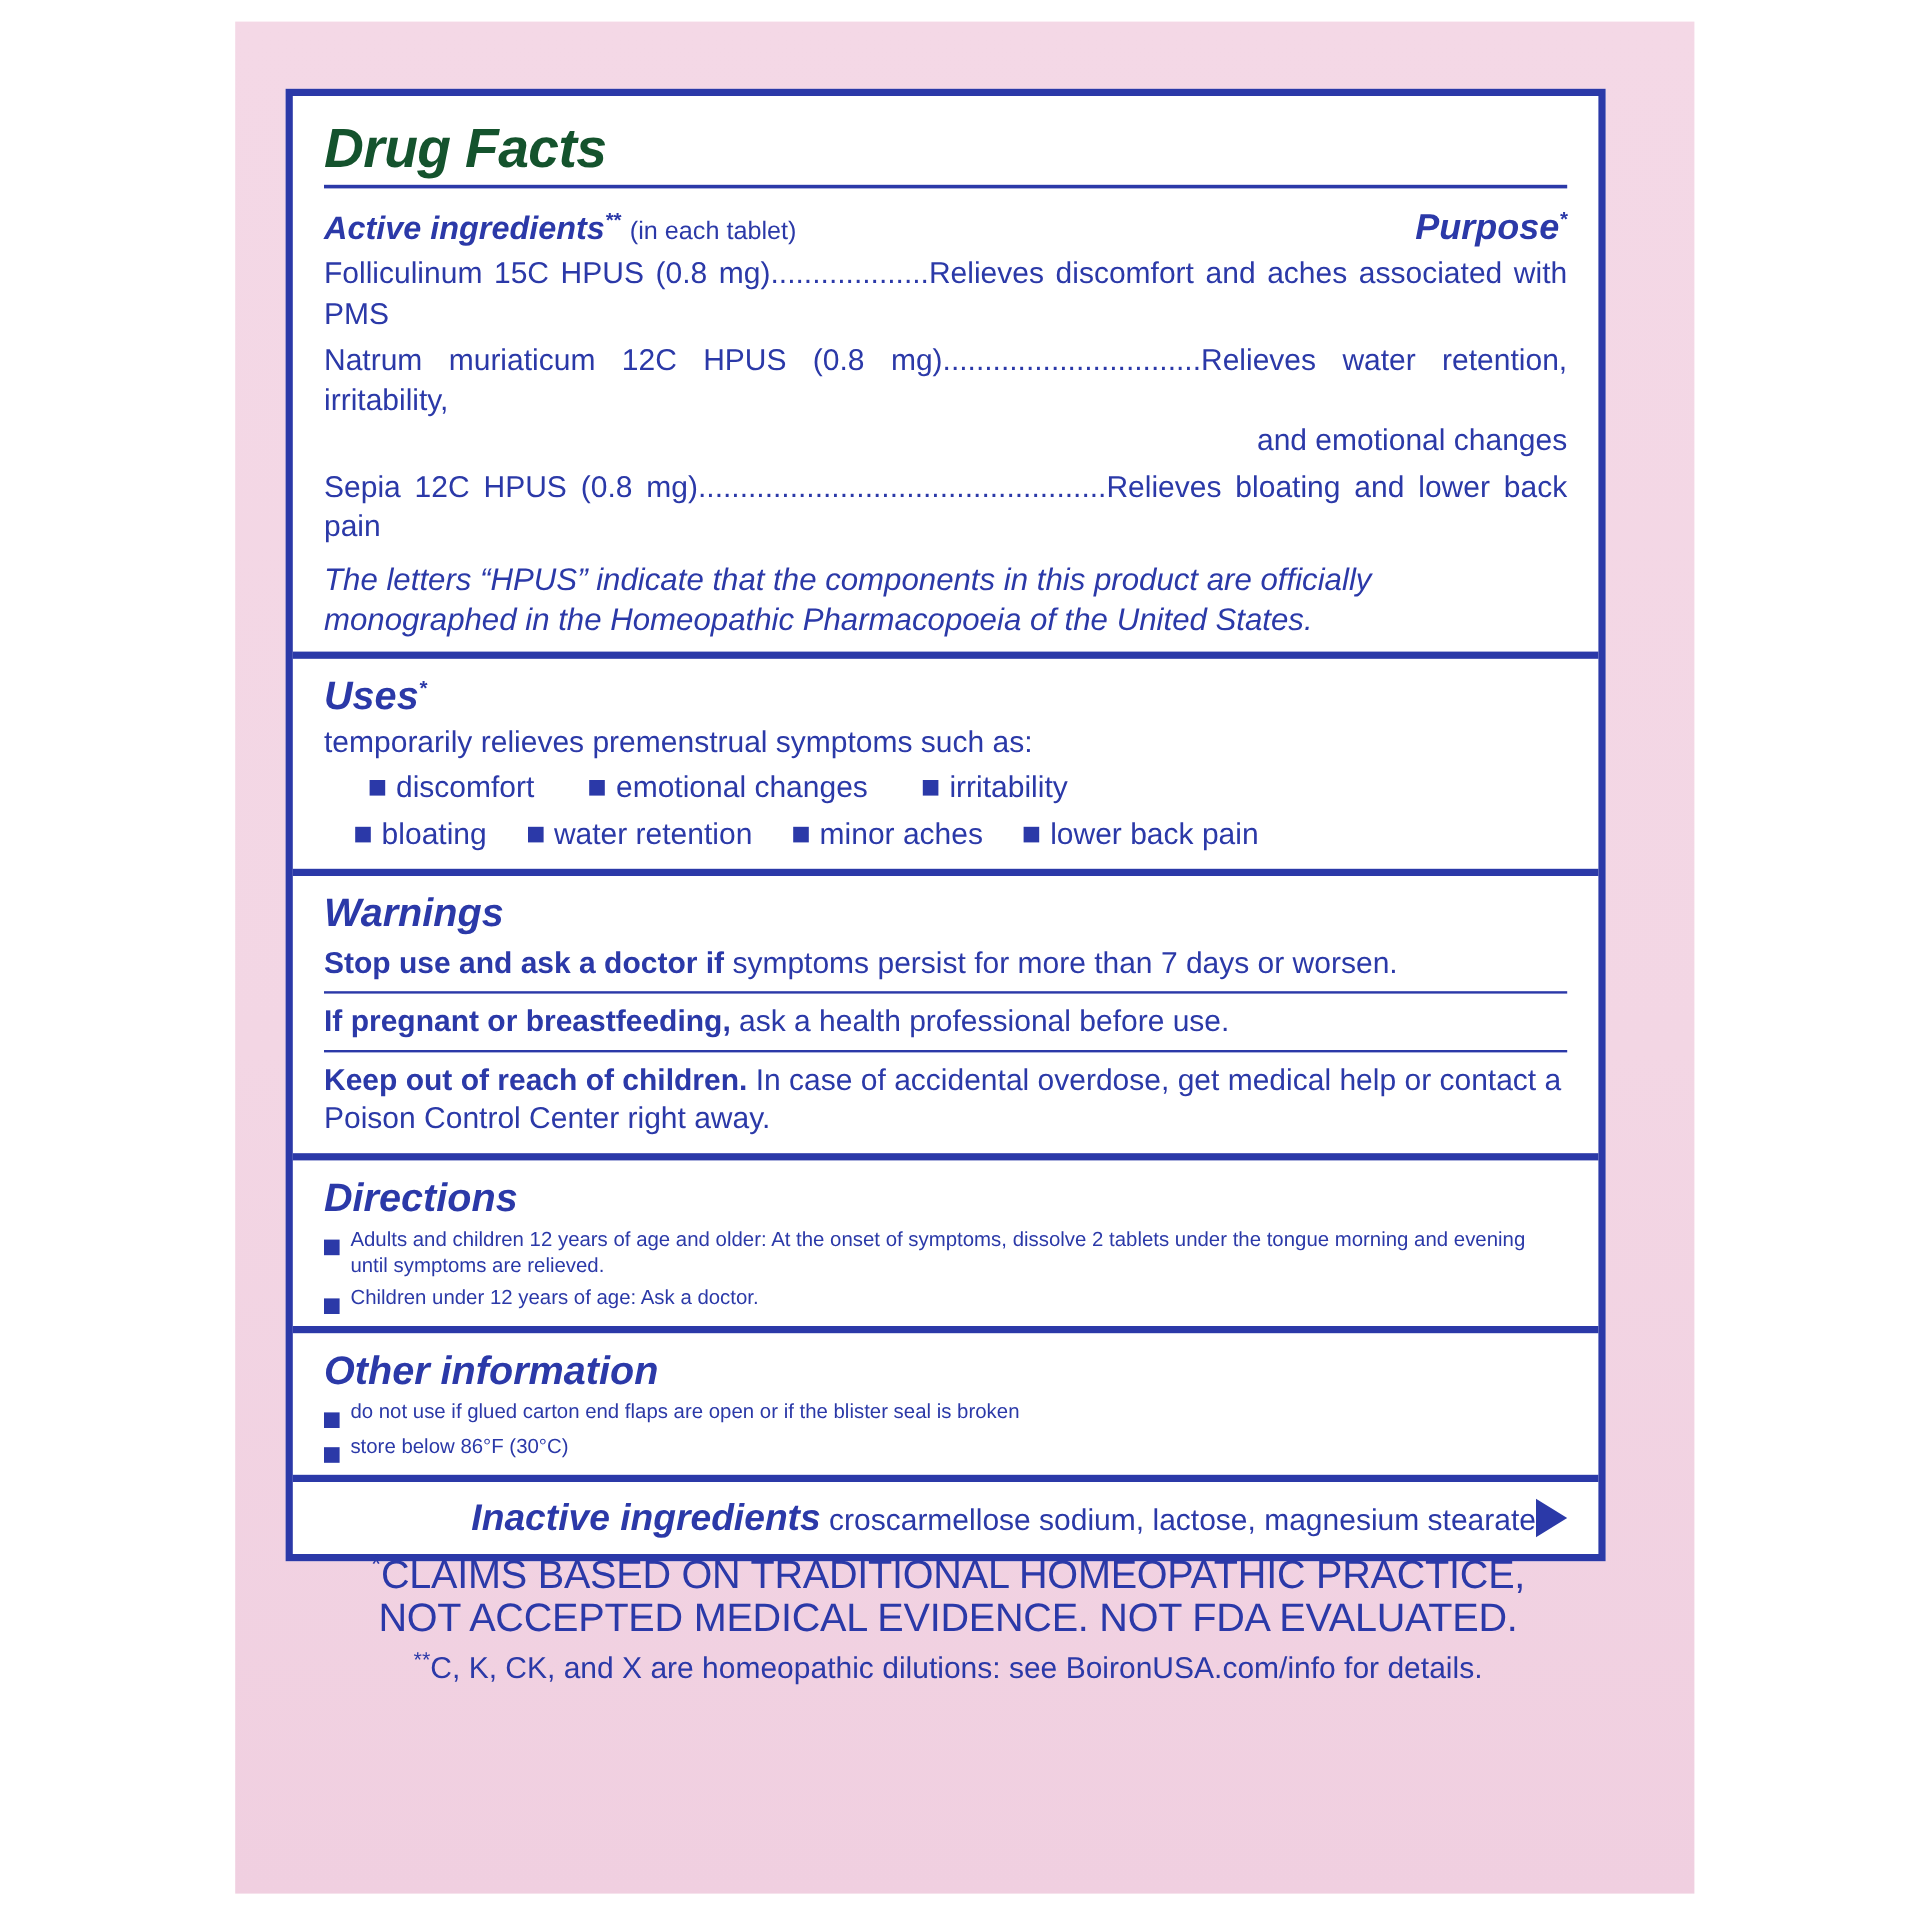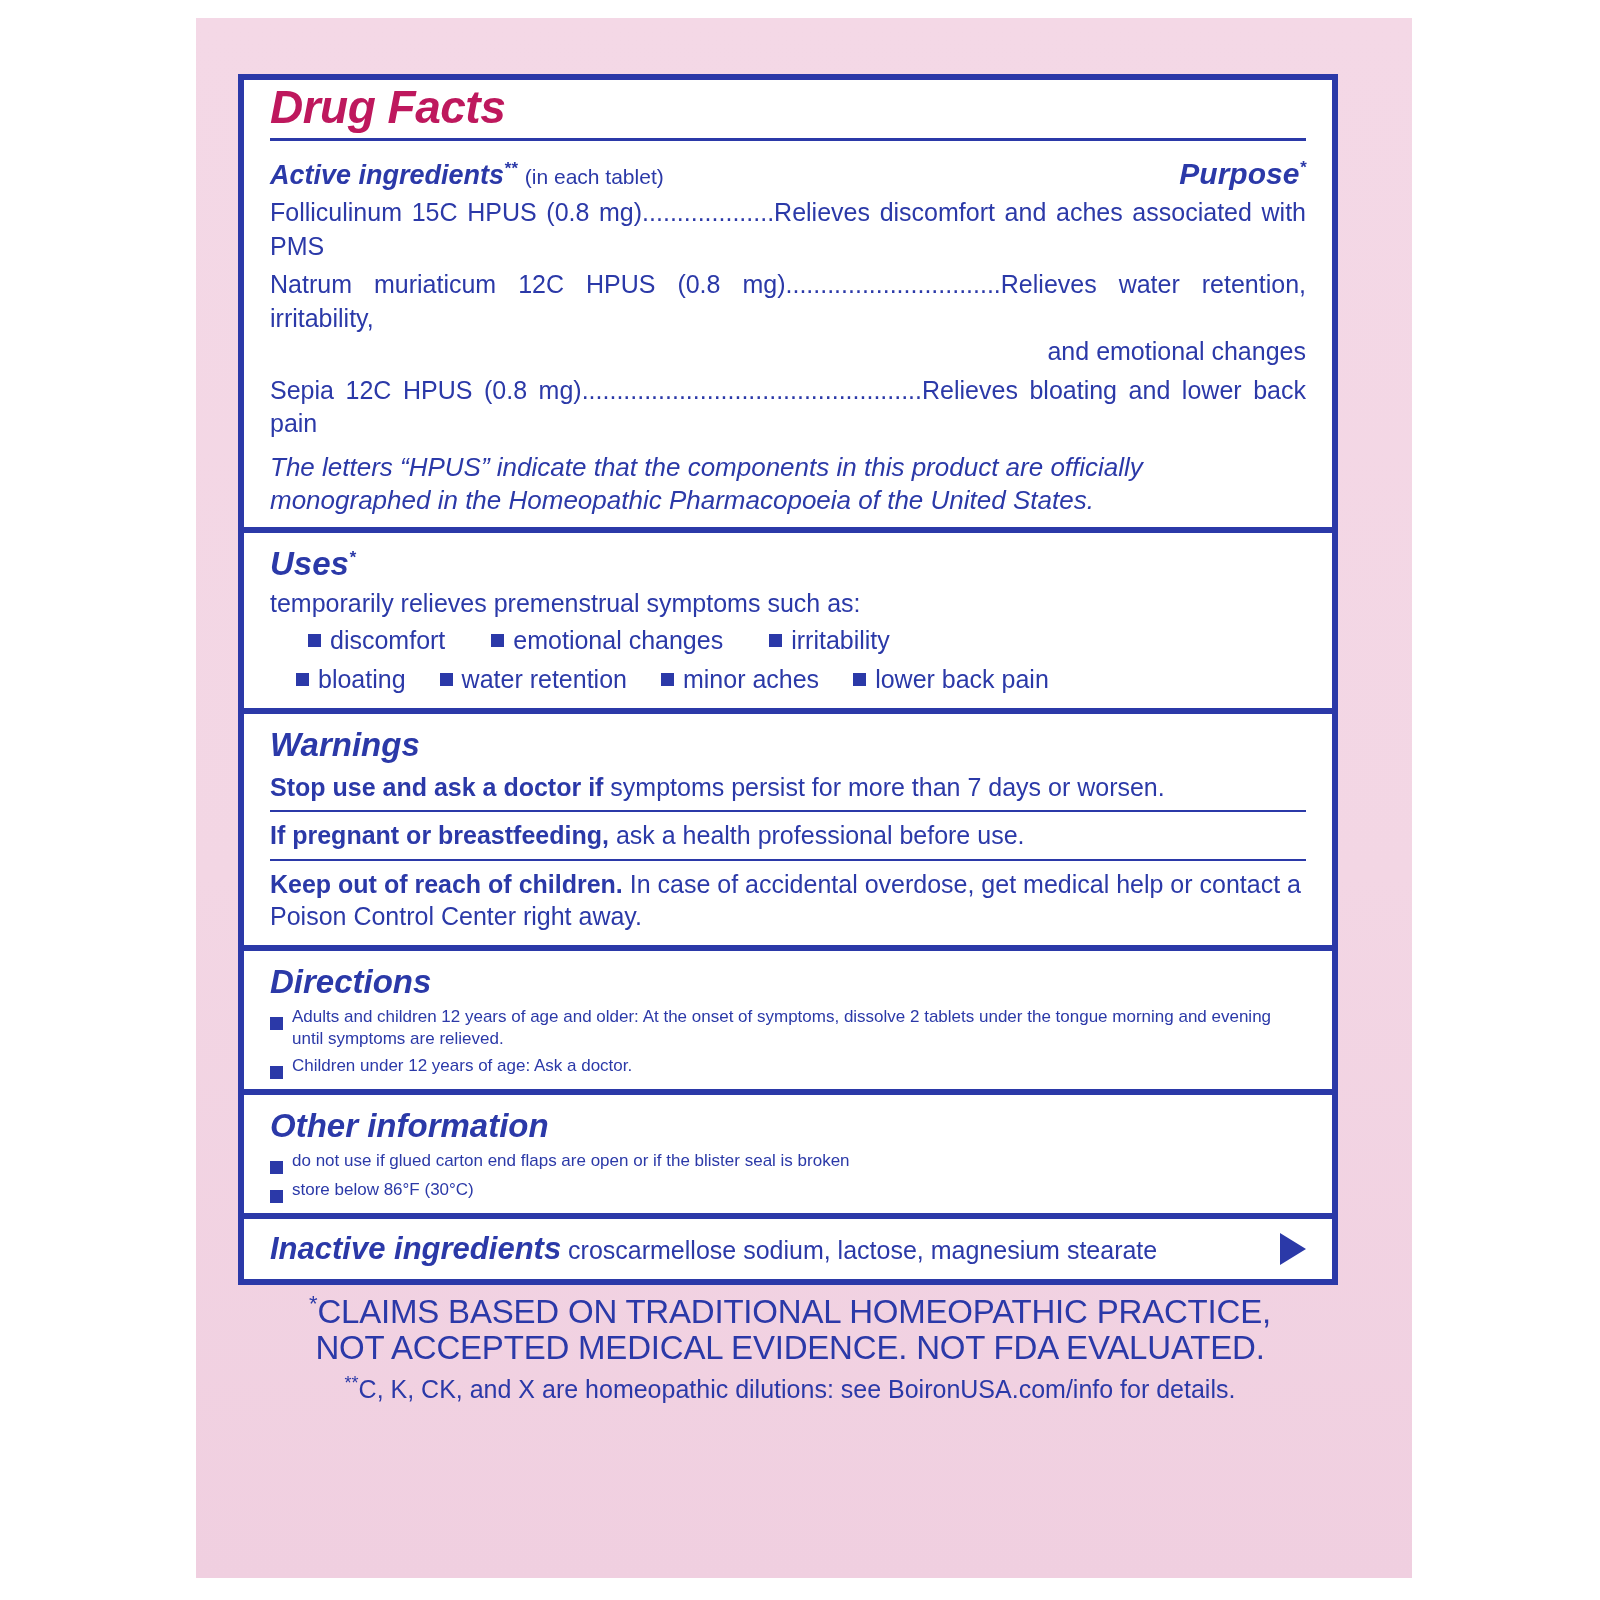--- a/index.html
+++ b/index.html
@@ -39,22 +39,22 @@
   .sec {
     padding: 8px 26px 10px 26px;
     border-bottom: 6px solid #2b39a8;
   }
 
   .title {
     font-size: 46px;
     font-weight: bold;
     font-style: italic;
     letter-spacing: -0.5px;
-    padding: 0 26px 0 26px;
-    color: #be185d;
+    padding: 16px 26px 0 26px;
+    color: #14532d;
   }
   .title-rule {
     height: 3px;
     background: #2b39a8;
     margin: 4px 26px 0 26px;
   }
 
   .hdr-row {
     display: flex;
     justify-content: space-between;
@@ -149,21 +149,21 @@
     line-height: 1.3;
     margin-top: 5px;
   }
   .dir-item .sq, .other-item .sq {
     margin-top: 11px;
   }
 
   .inactive {
     display: flex;
     align-items: center;
-    justify-content: space-between;
+    justify-content: flex-end;
     padding: 12px 26px 12px 26px;
   }
   .inactive-text {
     font-size: 25px;
   }
   .inactive-text .lbl {
     font-size: 31px;
     font-weight: bold;
     font-style: italic;
   }

